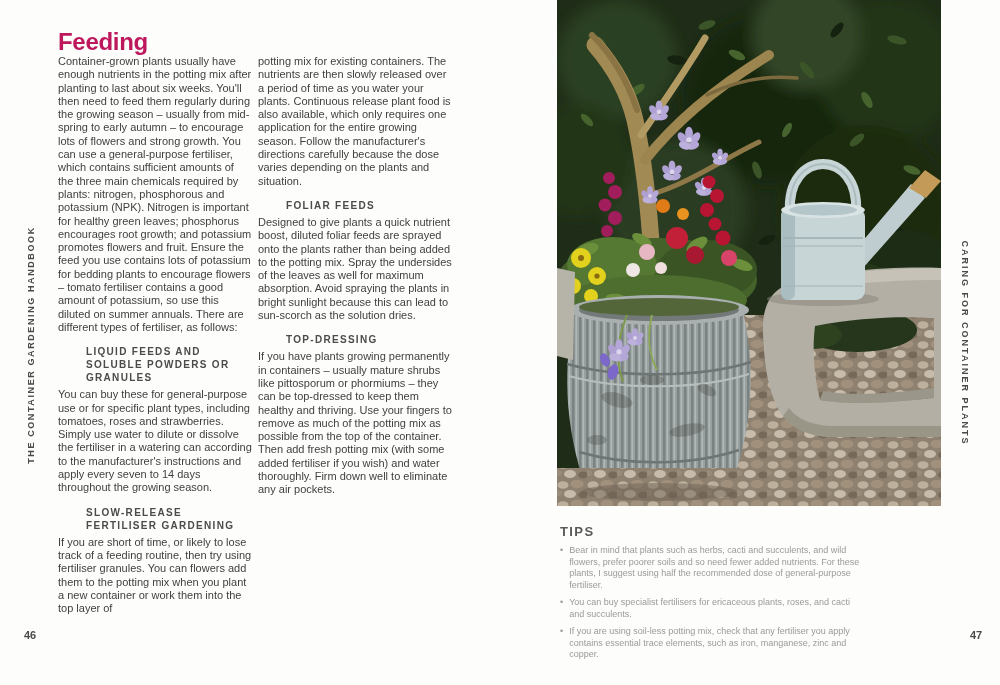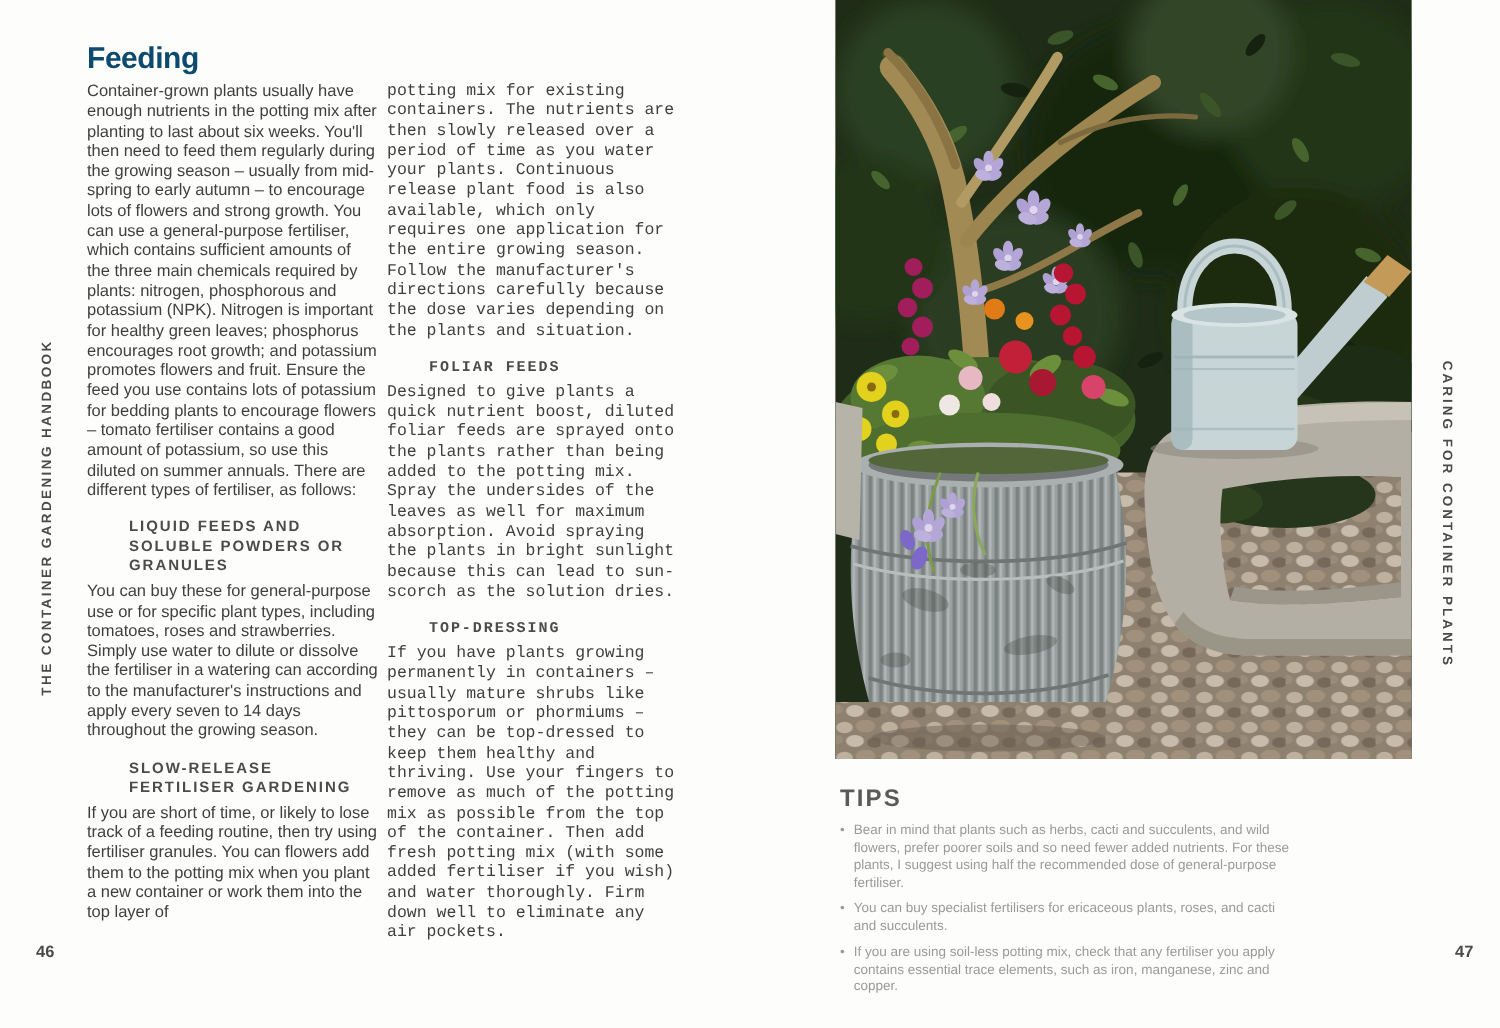--- a/index.html
+++ b/index.html
@@ -21,28 +21,28 @@
     left:26px;top:345px;
     writing-mode:vertical-rl;transform:rotate(180deg) translateY(50%);
   }
   .spine-right{
     left:960px;top:343px;
     writing-mode:vertical-rl;transform:translateY(-50%);
     letter-spacing:2px;
   }
   .page-title{
     position:absolute;left:58px;top:28px;
-    font-size:20px;font-weight:bold;color:#0c4a6e;letter-spacing:-0.3px;
+    font-size:24px;font-weight:bold;color:#be185d;letter-spacing:-0.3px;
   }
   .col{
     position:absolute;top:55px;width:194px;
     font-size:11px;line-height:13.3px;color:#3f3f3f;
   }
   .col-1{left:58px;}
-  .col-2{left:258px;font-family:Liberation Mono, monospace;}
+  .col-2{left:258px;}
   .col p{margin:0 0 0 0;}
   .col .subhead{
     margin:11px 0 4px 0;
     font-size:10px;font-weight:bold;letter-spacing:1.3px;color:#4b4b4b;
     line-height:13px;
     padding-left:28px;
   }
   .col .body{margin:0;}
   .pagenum{
     position:absolute;top:629px;
@@ -56,21 +56,21 @@
     position:absolute;left:557px;top:0;width:384px;height:506px;
     background:#22301b;
   }
   .photo svg{display:block;width:100%;height:100%;}
 
   
   .tips{
     position:absolute;left:560px;top:524px;width:300px;
   }
   .tips-heading{
-    font-size:16px;font-weight:bold;letter-spacing:1.4px;color:#5a5a5a;
+    font-size:13px;font-weight:bold;letter-spacing:1.4px;color:#5a5a5a;
     margin:0 0 6px 0;
   }
   .tip{
     display:flex;gap:6px;
     font-size:9px;line-height:11.5px;color:#9a9a9a;
     margin:0 0 6px 0;
   }
   .tip .bullet{flex:0 0 auto;color:#9a9a9a;}
 </style>
 </head>

